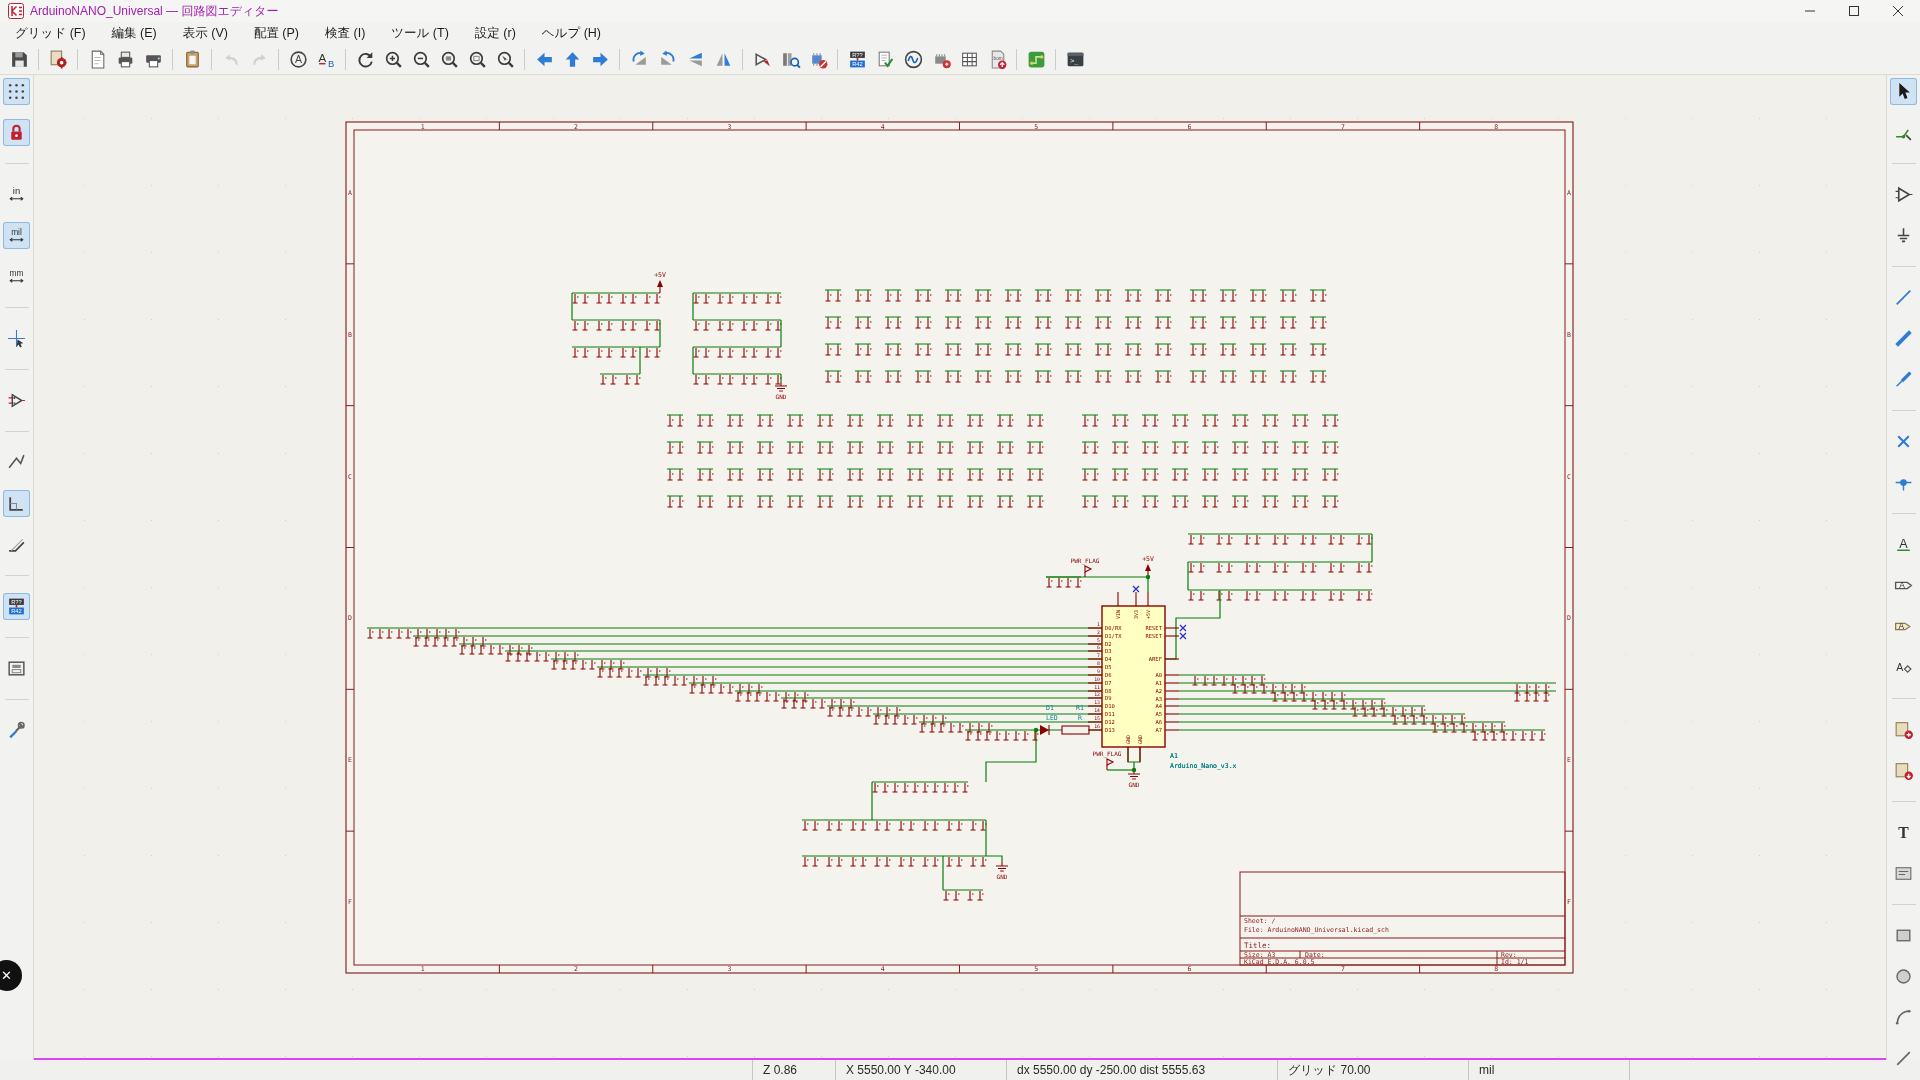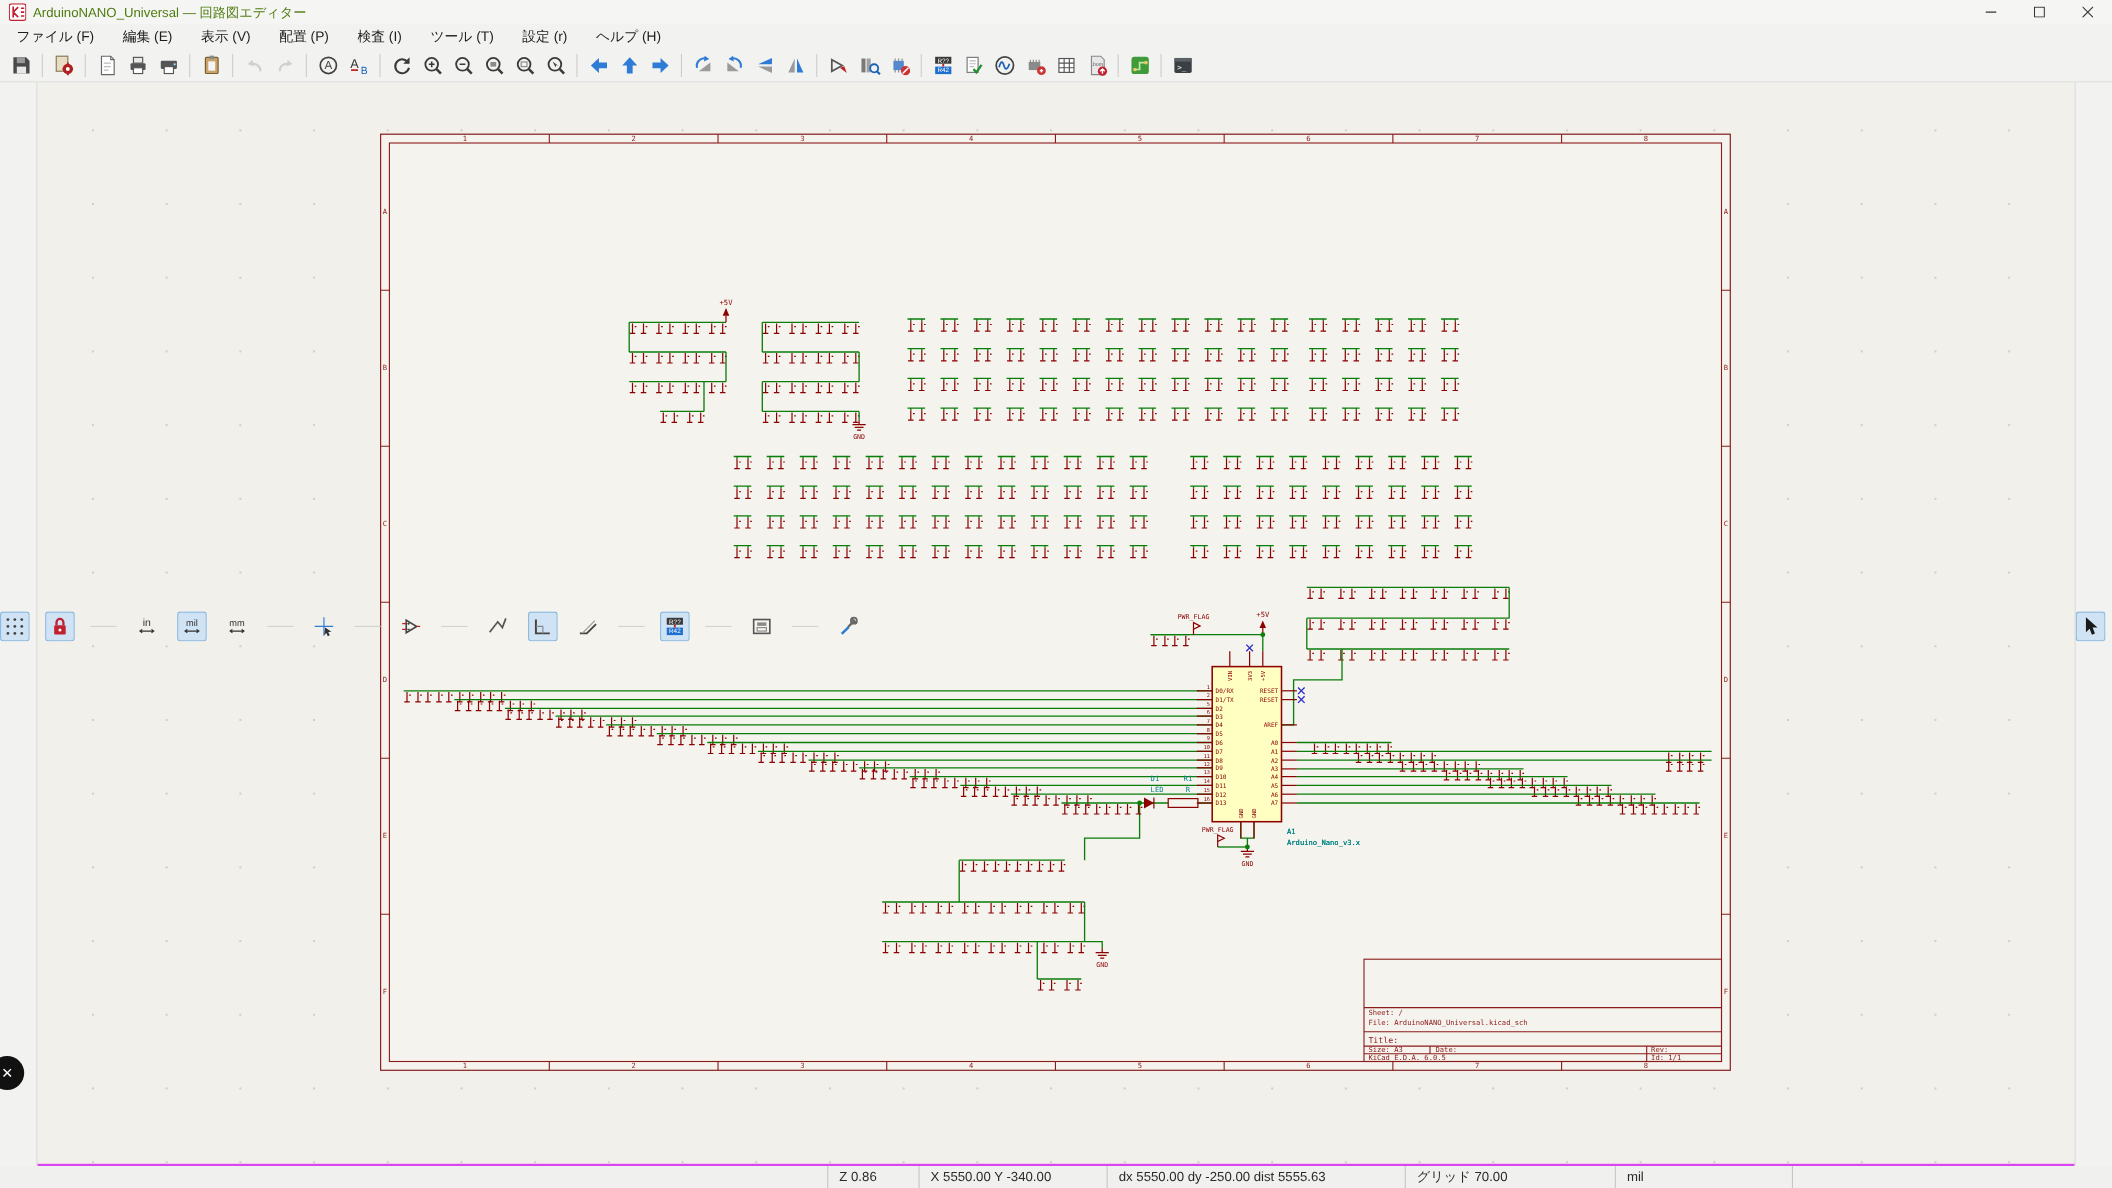--- a/index.html
+++ b/index.html
@@ -1,29 +1,29 @@
 <!DOCTYPE html>
 <html><head>
 <meta charset="utf-8">
 <style>
   html,body{margin:0;padding:0}
   body{width:1920px;height:1080px;overflow:hidden;font-family:"Liberation Sans",sans-serif;background:#f0f0ee;position:relative}
-  #titlebar{height:22px;background:#f5f5f3;display:flex;align-items:center;font-size:12px;color:#4d7c0f}
+  #titlebar{height:22px;background:#f5f5f3;display:flex;align-items:center;font-size:12px;color:#a21caf}
   #app-icon{width:16px;height:16px;margin:0 6px 0 8px}
   #win-controls{margin-left:auto;display:flex;height:100%}
   .wbtn{width:44px;height:100%;display:flex;align-items:center;justify-content:center;color:#333;font-size:11px}
   .wbtn svg{width:10px;height:10px}
   #menubar{height:22px;background:#f2f2f0;display:flex;align-items:center;font-size:12.5px;color:#1d1d1d;padding-left:2px}
   .menu-item{padding:3px 13px 3px 13px;white-space:nowrap}
   #toolbar{height:30px;background:#f2f2f0;border-bottom:1px solid #dadad8;display:flex;align-items:center;padding-left:5px}
   .tbtn{width:28px;height:27px;display:flex;align-items:center;justify-content:center;border-radius:3px;flex:0 0 auto}
   .tbtn svg{width:21px;height:21px}
   .tbtn.disabled{opacity:.55}
   .tsep{width:1px;height:21px;background:#cccccb;margin:0 5px;flex:0 0 auto}
-  .side{position:absolute;top:75px;bottom:20px;width:33px;background:#f2f2f0;display:flex;flex-direction:row;align-items:center;padding-top:3px;gap:14px;z-index:3}
+  .side{position:absolute;top:75px;bottom:20px;width:33px;background:#f2f2f0;display:flex;flex-direction:column;align-items:center;padding-top:3px;gap:14px;z-index:3}
   #left-toolbar{left:0;border-right:1px solid #dadad8}
   #right-toolbar{right:0;border-left:1px solid #dadad8}
   .sbtn{width:27px;height:27px;display:flex;align-items:center;justify-content:center;border-radius:3px;flex:0 0 auto}
   .sbtn svg{width:21px;height:21px}
   .sbtn.active{background:#cfe3f5;box-shadow:inset 0 0 0 1px #8fb9dd}
   .ssep{height:1px;width:24px;background:#d2d2d0;margin:3px 0;flex:0 0 auto}
   #canvas{position:absolute;left:33px;right:33px;top:75px;bottom:20px;background:#f1f0ea;background-image:radial-gradient(circle,#cfcfc6 0.8px,transparent 1px);background-size:67px 67px;background-position:18px 10px}
   #schsvg{position:absolute;inset:0;width:100%;height:100%}
   #statusbar{position:absolute;left:0;right:0;bottom:0;height:20px;background:#f0f0ee;border-top:2px solid #d946ef;display:flex;align-items:stretch;font-size:12px;color:#2a2a2a}
   .scell{border-left:1px solid #c6c6c4;display:flex;align-items:center;padding:0 10px;white-space:nowrap}
@@ -55,21 +55,21 @@
       </div>
     <div class="wbtn">
         <svg viewBox="0 0 10 10">
           <path d="M0 0l10 10M10 0L0 10" stroke="#333"></path>
         </svg>
       </div>
   </div>
 </div>
 
 <div id="menubar">
-    <div class="menu-item">ファイル (F)</div>
+    <div class="menu-item">グリッド (F)</div>
     <div class="menu-item">編集 (E)</div>
     <div class="menu-item">表示 (V)</div>
     <div class="menu-item">配置 (P)</div>
     <div class="menu-item">検査 (I)</div>
     <div class="menu-item">ツール (T)</div>
     <div class="menu-item">設定 (r)</div>
     <div class="menu-item">ヘルプ (H)</div>
   </div>
 <div id="toolbar">
     <div class="tbtn">

